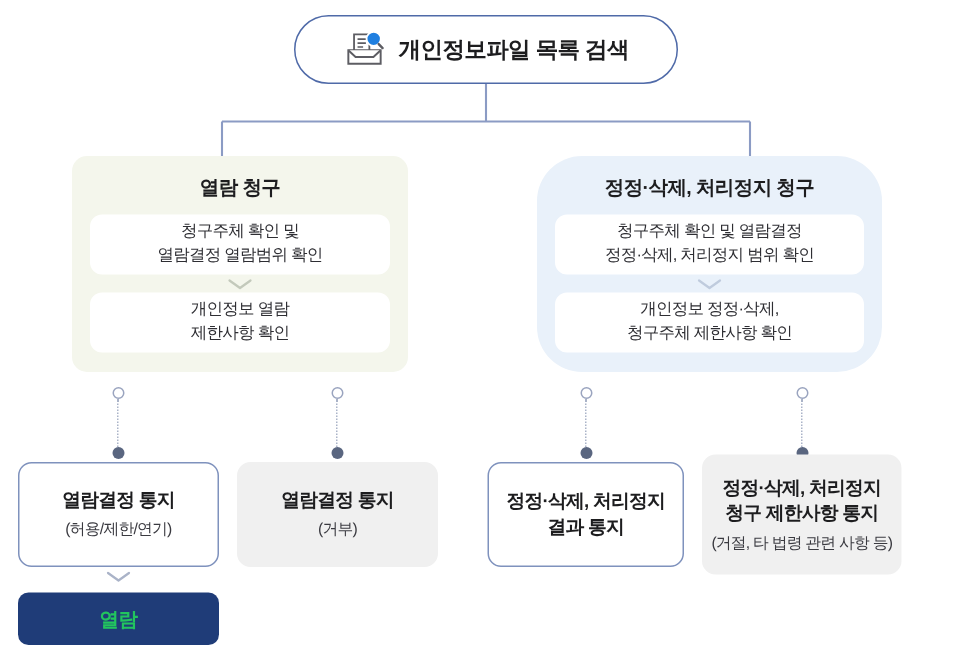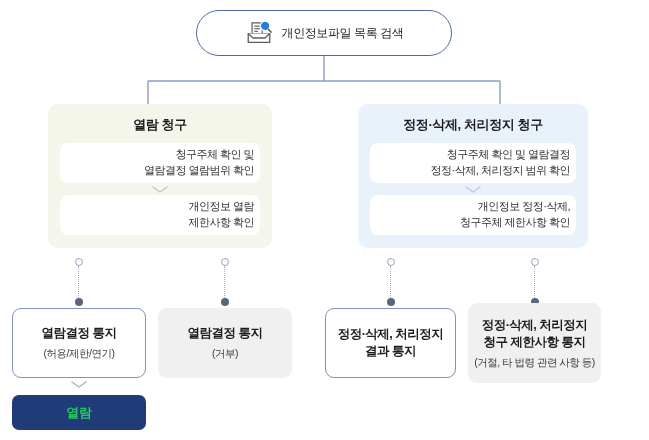--- a/index.html
+++ b/index.html
@@ -28,22 +28,22 @@
     height: 46px;
     border: 1.6px solid #4f6aa8;
     border-radius: 23px;
     background: #ffffff;
     display: flex;
     align-items: center;
     justify-content: center;
     gap: 9px;
   }
   .root-pill .label {
-    font-size: 12px;
-    font-weight: normal;
+    font-size: 15px;
+    font-weight: bold;
     color: #1d1d1f;
     letter-spacing: -0.4px;
     white-space: nowrap;
     text-align: center;
   }
   .root-icon { width: 28px; height: 26px; display: block; flex: 0 0 auto; }
 
   
   #wires {
     position: absolute;
@@ -52,21 +52,21 @@
     pointer-events: none;
   }
 
   
   .panel {
     position: absolute;
     border-radius: 10px;
     padding: 12px 12px 14px 12px;
   }
   .panel.left  { left: 48px;  top: 104px; width: 224px; height: 144px; background: #f4f6ec; }
-  .panel.right { left: 358px; top: 104px; width: 230px; height: 144px; background: #e9f1fa; }
+  .panel.right { left: 358px; top: 104px; width: 230px; height: 144px; background: #e9f1fa; border-radius: 30px; }
 
   .panel-title {
     text-align: center;
     font-size: 13px;
     font-weight: bold;
     color: #1d1d1f;
     letter-spacing: -0.4px;
     margin-bottom: 9px;
     white-space: nowrap;
   }
@@ -77,21 +77,20 @@
     text-align: center;
     font-size: 11px;
     color: #2e2e33;
     letter-spacing: -0.5px;
     line-height: 1.45;
     padding: 3px 6px;
     display: flex;
     flex-direction: column;
     justify-content: center;
     min-height: 40px;
-    align-items: flex-end;
   }
   .sub-box .ln { display: block; white-space: nowrap; }
 
   .chev-small {
     display: block;
     margin: 2px auto 1px auto;
     width: 18px;
     height: 9px;
   }
 

